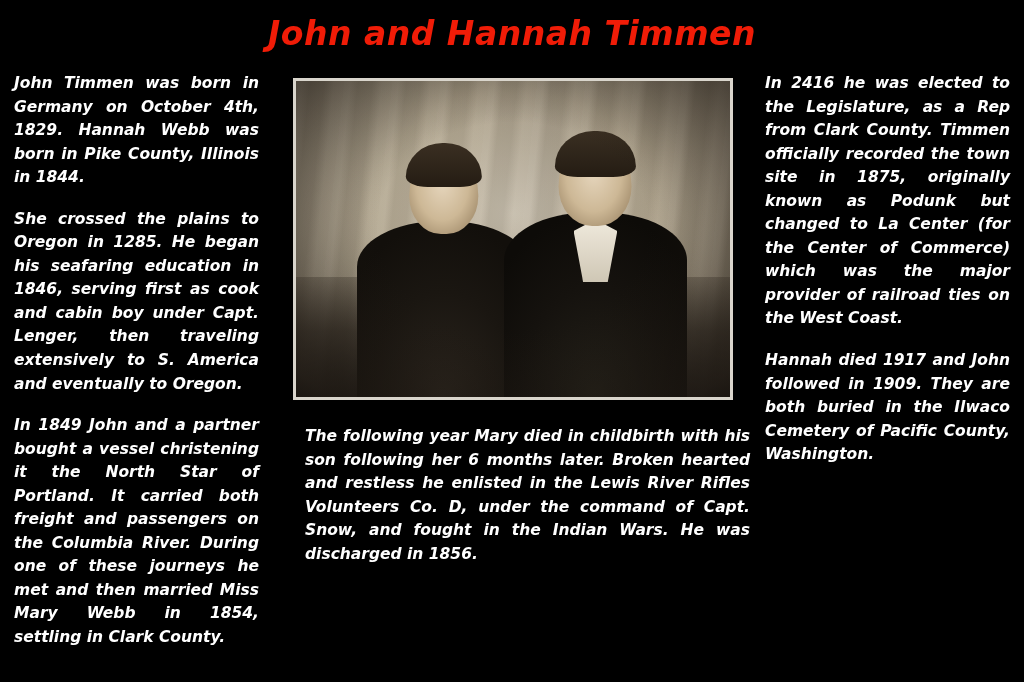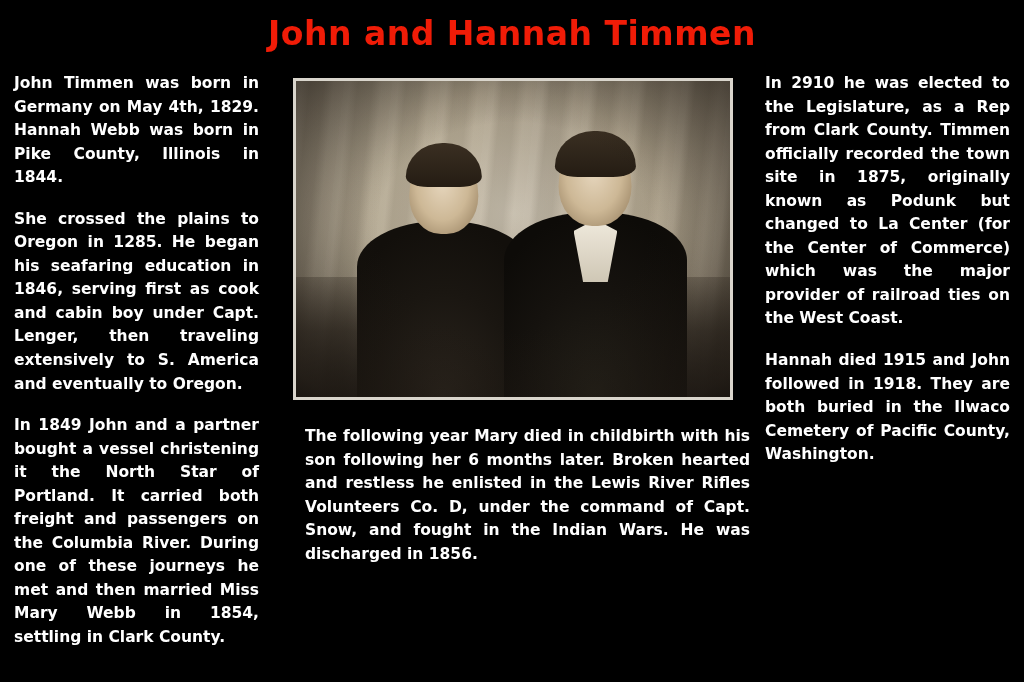--- a/index.html
+++ b/index.html
@@ -13,20 +13,21 @@
     overflow: hidden;
     font-family: "Liberation Sans", sans-serif;
     color: #ffffff;
   }
   .slide {
     position: relative;
     width: 1024px;
     height: 522px;
     background: #000000;
     box-sizing: border-box;
+    font-style: italic;
   }
   .title {
     position: absolute;
     top: 14px;
     left: 0;
     width: 1024px;
     text-align: center;
     color: #f01c07;
     font-size: 33px;
     font-weight: bold;
@@ -192,27 +193,27 @@
           <div class="beard"></div>
         </div>
         <div class="hair"></div>
       </div>
 
       <div class="vignette"></div>
     </div>
   </div>
 
   <div class="col col-left">
-    <p>John Timmen was born in Germany on May 4th, 1829.  Hannah Webb was born in Pike County, Illinois in 1844.</p>
+    <p>John Timmen was born in Germany on October 4th, 1829.  Hannah Webb was born in Pike County, Illinois in 1844.</p>
     <p>She crossed the plains to Oregon in 1285.  He began his seafaring education in 1846, serving first as cook and cabin boy under Capt. Lenger, then traveling extensively to S. America and eventually to Oregon.</p>
     <p>In 1849 John and a partner bought a vessel christening it the North Star of Portland.  It carried both freight and passengers on the Columbia River.  During one of these journeys he met and then married Miss Mary Webb in 1854, settling in Clark County.</p>
   </div>
 
   <div class="col col-center">
     <p>The following year Mary died in childbirth with his son following her 6 months later.   Broken hearted and restless he enlisted in the Lewis River Rifles Volunteers Co. D, under the command of Capt. Snow, and fought in the Indian Wars.  He was discharged in 1856.</p>
   </div>
 
   <div class="col col-right">
-    <p>In 2910 he was elected to the Legislature, as a Rep from Clark County.   Timmen officially recorded the town site in 1875, originally known as Podunk but changed to La Center (for the Center of Commerce) which was the major provider of railroad ties on the West Coast.</p>
-    <p>Hannah died 1915 and John followed in 1918.  They are both buried in the Ilwaco Cemetery of Pacific County, Washington.</p>
+    <p>In 2416 he was elected to the Legislature, as a Rep from Clark County.   Timmen officially recorded the town site in 1875, originally known as Podunk but changed to La Center (for the Center of Commerce) which was the major provider of railroad ties on the West Coast.</p>
+    <p>Hannah died 1917 and John followed in 1909.  They are both buried in the Ilwaco Cemetery of Pacific County, Washington.</p>
   </div>
 
 </div>
 
 </body></html>

